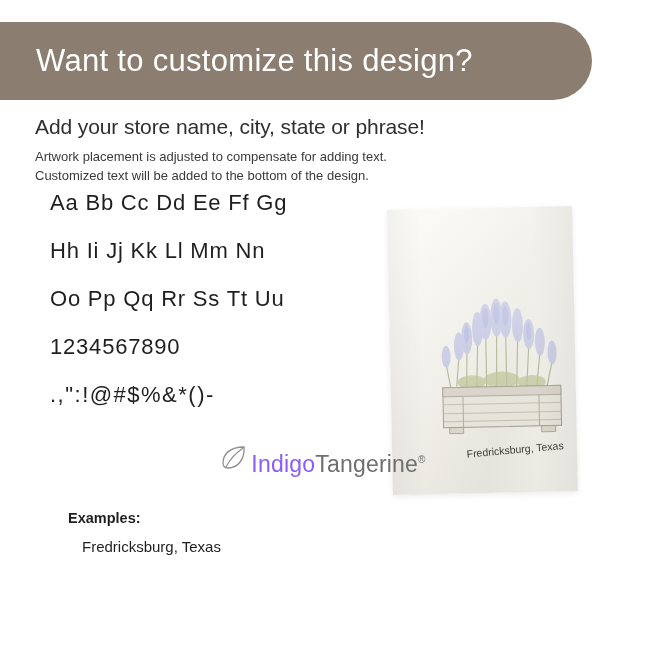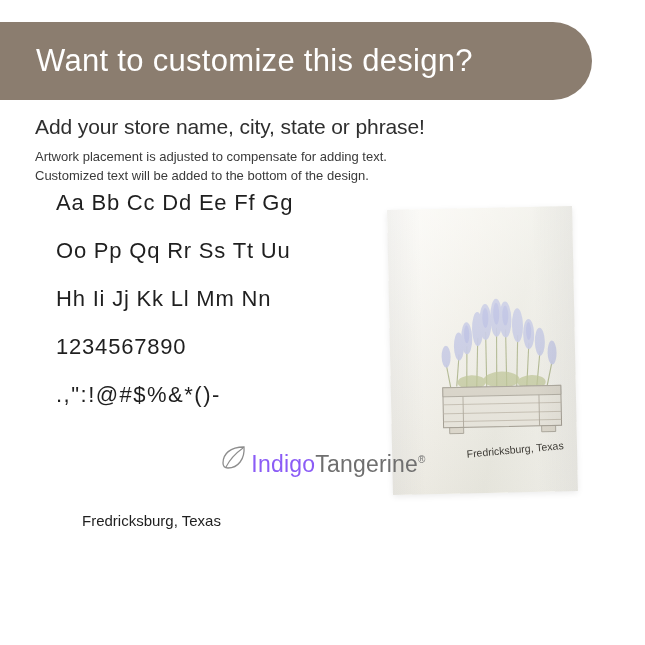--- a/index.html
+++ b/index.html
@@ -60,21 +60,21 @@
   .subhead-note {
     margin-top: 9px;
     font-size: 13px;
     color: #3a3a3a;
     line-height: 1.45;
   }
 
   
   .specimen {
     position: absolute;
-    left: 56px;
+    left: 50px;
     top: 190px;
     width: 330px;
   }
   .specimen-line {
     font-size: 22px;
     color: #1f1f1f;
     letter-spacing: 0.8px;
     margin-bottom: 22px;
     font-weight: 400;
     white-space: nowrap;
@@ -191,27 +191,28 @@
   <div class="subhead">
     <div class="subhead-main">Add your store name, city, state or phrase!</div>
     <div class="subhead-note">
       <div>Artwork placement is adjusted to compensate for adding text.</div>
       <div>Customized text will be added to the bottom of the design.</div>
     </div>
   </div>
 
   <div class="specimen">
     <div class="specimen-line">Aa Bb Cc Dd Ee Ff Gg</div>
+    <div class="specimen-line">Hh Ii Jj Kk Ll Mm Nn</div>
     <div class="specimen-line">Oo Pp Qq Rr Ss Tt Uu</div>
-    <div class="specimen-line">Hh Ii Jj Kk Ll Mm Nn</div>
     <div class="specimen-line">1234567890</div>
     <div class="specimen-line punct">.,":!@#$%&amp;*()-</div>
   </div>
 
   <div class="examples">
+    <div class="examples-title">Examples:</div>
     <div class="examples-list">
       <div class="example-item">Fredricksburg, Texas</div>
     </div>
   </div>
 
   <div class="photo">
     <div class="towel">
       <svg class="art" viewBox="0 0 150 150">
 
         <g stroke="#9aa46f" stroke-width="1.1" fill="none" opacity="0.85">

